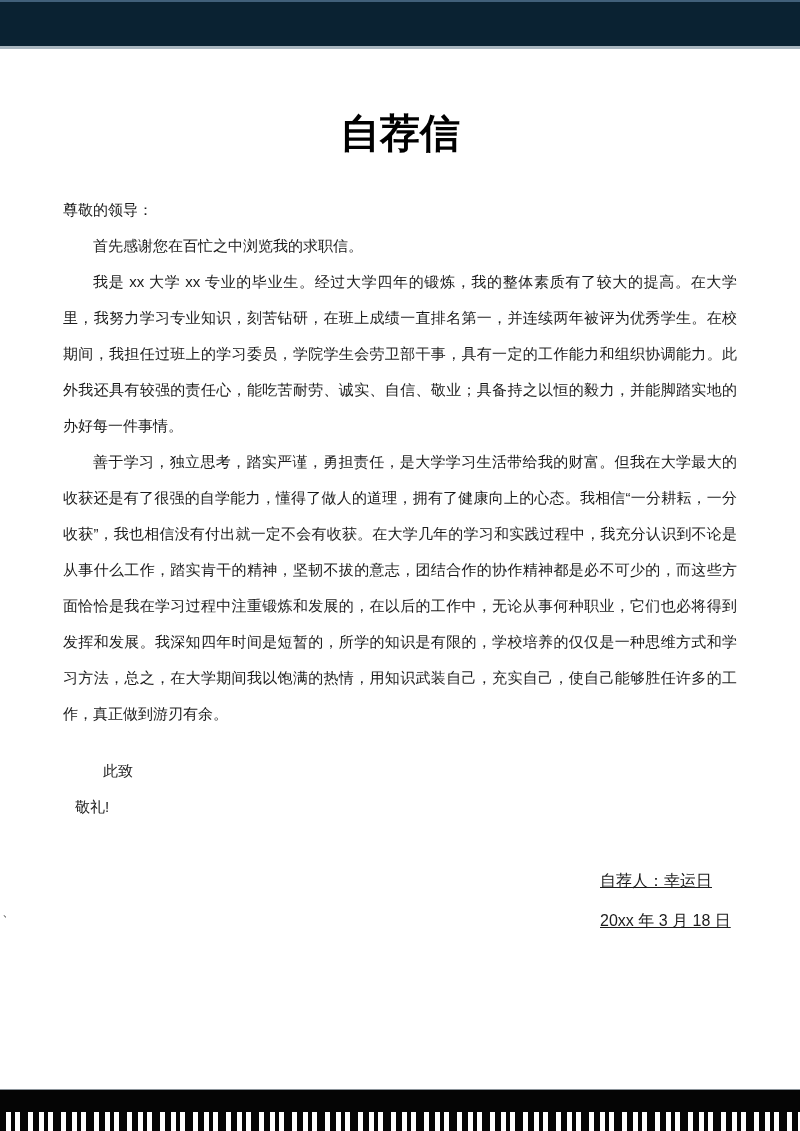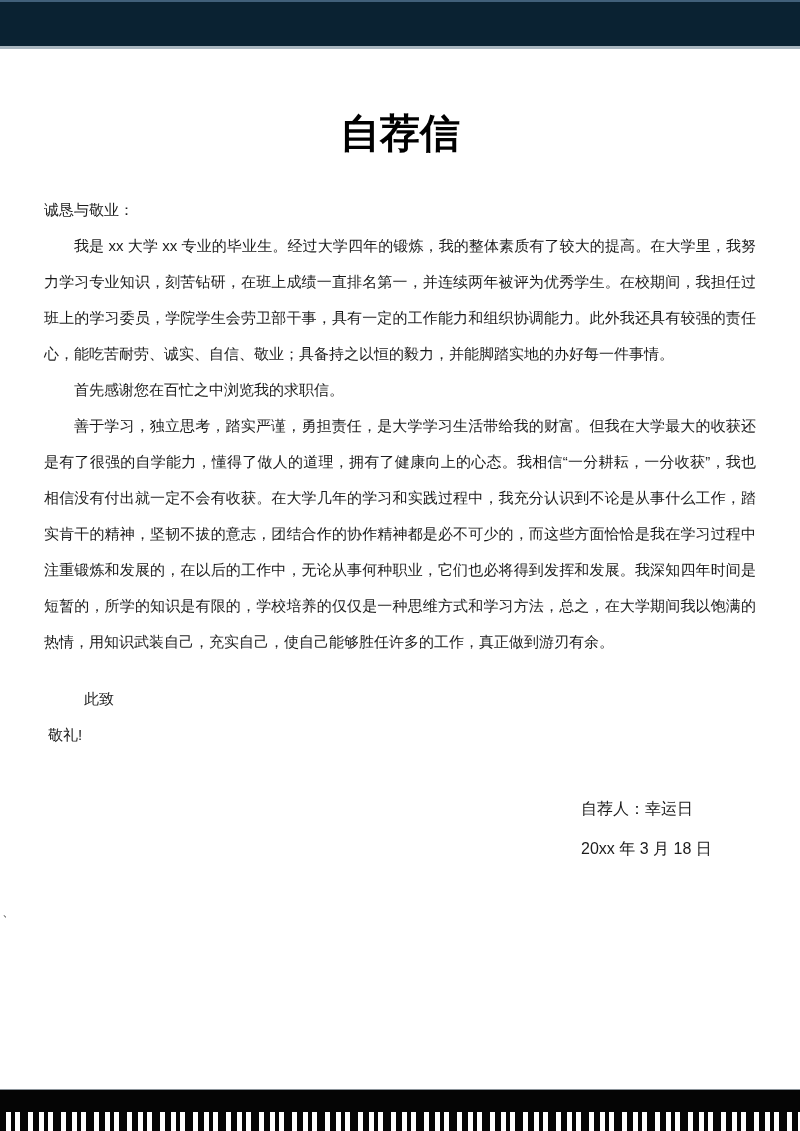--- a/index.html
+++ b/index.html
@@ -10,49 +10,50 @@
     position: relative;
     overflow: hidden;
     color: #1b1b1b;
   }
   .header-bar {
     height: 44px;
     background: var(--header-color, #0A2232);
     border-top: 2px solid var(--header-top-edge, #41607a);
     border-bottom: 3px solid var(--header-bottom-edge, #A9B6BF);
   }
-  .content { padding: 0 44px; }
+  .content { padding: 0 63px; }
   .title {
     margin: 59px 0 0 0;
     height: 50px; line-height: 50px;
     text-align: center;
     font-size: 40px;
     font-weight: bold;
     color: #000;
   }
   .line {
     margin: 0;
     font-size: 15px;
     line-height: 36px;
     text-align: justify;
     color: #1b1b1b;
   }
   .line:first-of-type { margin-top: 34px; }
   .indent { text-indent: 2em; }
   .cizhi { margin-top: 21px; margin-left: 40px; }
-  .jingli { margin-left: 4px; }
+  .jingli { margin-left: 12px; }
   .signature {
     margin-top: 36px;
     margin-left: 537px;
   }
   .sig-line {
     margin: 0;
     font-size: 16px;
     line-height: 40px;
     white-space: nowrap;
+    text-decoration: underline;
   }
   .stray {
     position: absolute;
     left: 2px; top: 903px;
     font-size: 13px;
     color: #333;
   }
   .footer {
     position: absolute;
     left: 0; bottom: 0;
@@ -77,24 +78,24 @@
 </head>
 <body>
 
 <div class="page">
 
   <div class="header-bar"></div>
 
   <div class="content">
     <h1 class="title">自荐信</h1>
 
-    <p class="line">诚恳与敬业：</p>
+    <p class="line">尊敬的领导：</p>
+    <p class="line indent">首先感谢您在百忙之中浏览我的求职信。</p>
+
     <p class="line indent">我是 xx 大学 xx 专业的毕业生。经过大学四年的锻炼，我的整体素质有了较大的提高。在大学里，我努力学习专业知识，刻苦钻研，在班上成绩一直排名第一，并连续两年被评为优秀学生。在校期间，我担任过班上的学习委员，学院学生会劳卫部干事，具有一定的工作能力和组织协调能力。此外我还具有较强的责任心，能吃苦耐劳、诚实、自信、敬业；具备持之以恒的毅力，并能脚踏实地的办好每一件事情。</p>
-
-    <p class="line indent">首先感谢您在百忙之中浏览我的求职信。</p>
     <p class="line indent">善于学习，独立思考，踏实严谨，勇担责任，是大学学习生活带给我的财富。但我在大学最大的收获还是有了很强的自学能力，懂得了做人的道理，拥有了健康向上的心态。我相信“一分耕耘，一分收获”，我也相信没有付出就一定不会有收获。在大学几年的学习和实践过程中，我充分认识到不论是从事什么工作，踏实肯干的精神，坚韧不拔的意志，团结合作的协作精神都是必不可少的，而这些方面恰恰是我在学习过程中注重锻炼和发展的，在以后的工作中，无论从事何种职业，它们也必将得到发挥和发展。我深知四年时间是短暂的，所学的知识是有限的，学校培养的仅仅是一种思维方式和学习方法，总之，在大学期间我以饱满的热情，用知识武装自己，充实自己，使自己能够胜任许多的工作，真正做到游刃有余。</p>
 
     <p class="line cizhi">此致</p>
     <p class="line jingli">敬礼!</p>
 
     <div class="signature">
       <p class="sig-line">自荐人：幸运日</p>
       <p class="sig-line">20xx 年 3 月 18 日</p>
     </div>
   </div>

